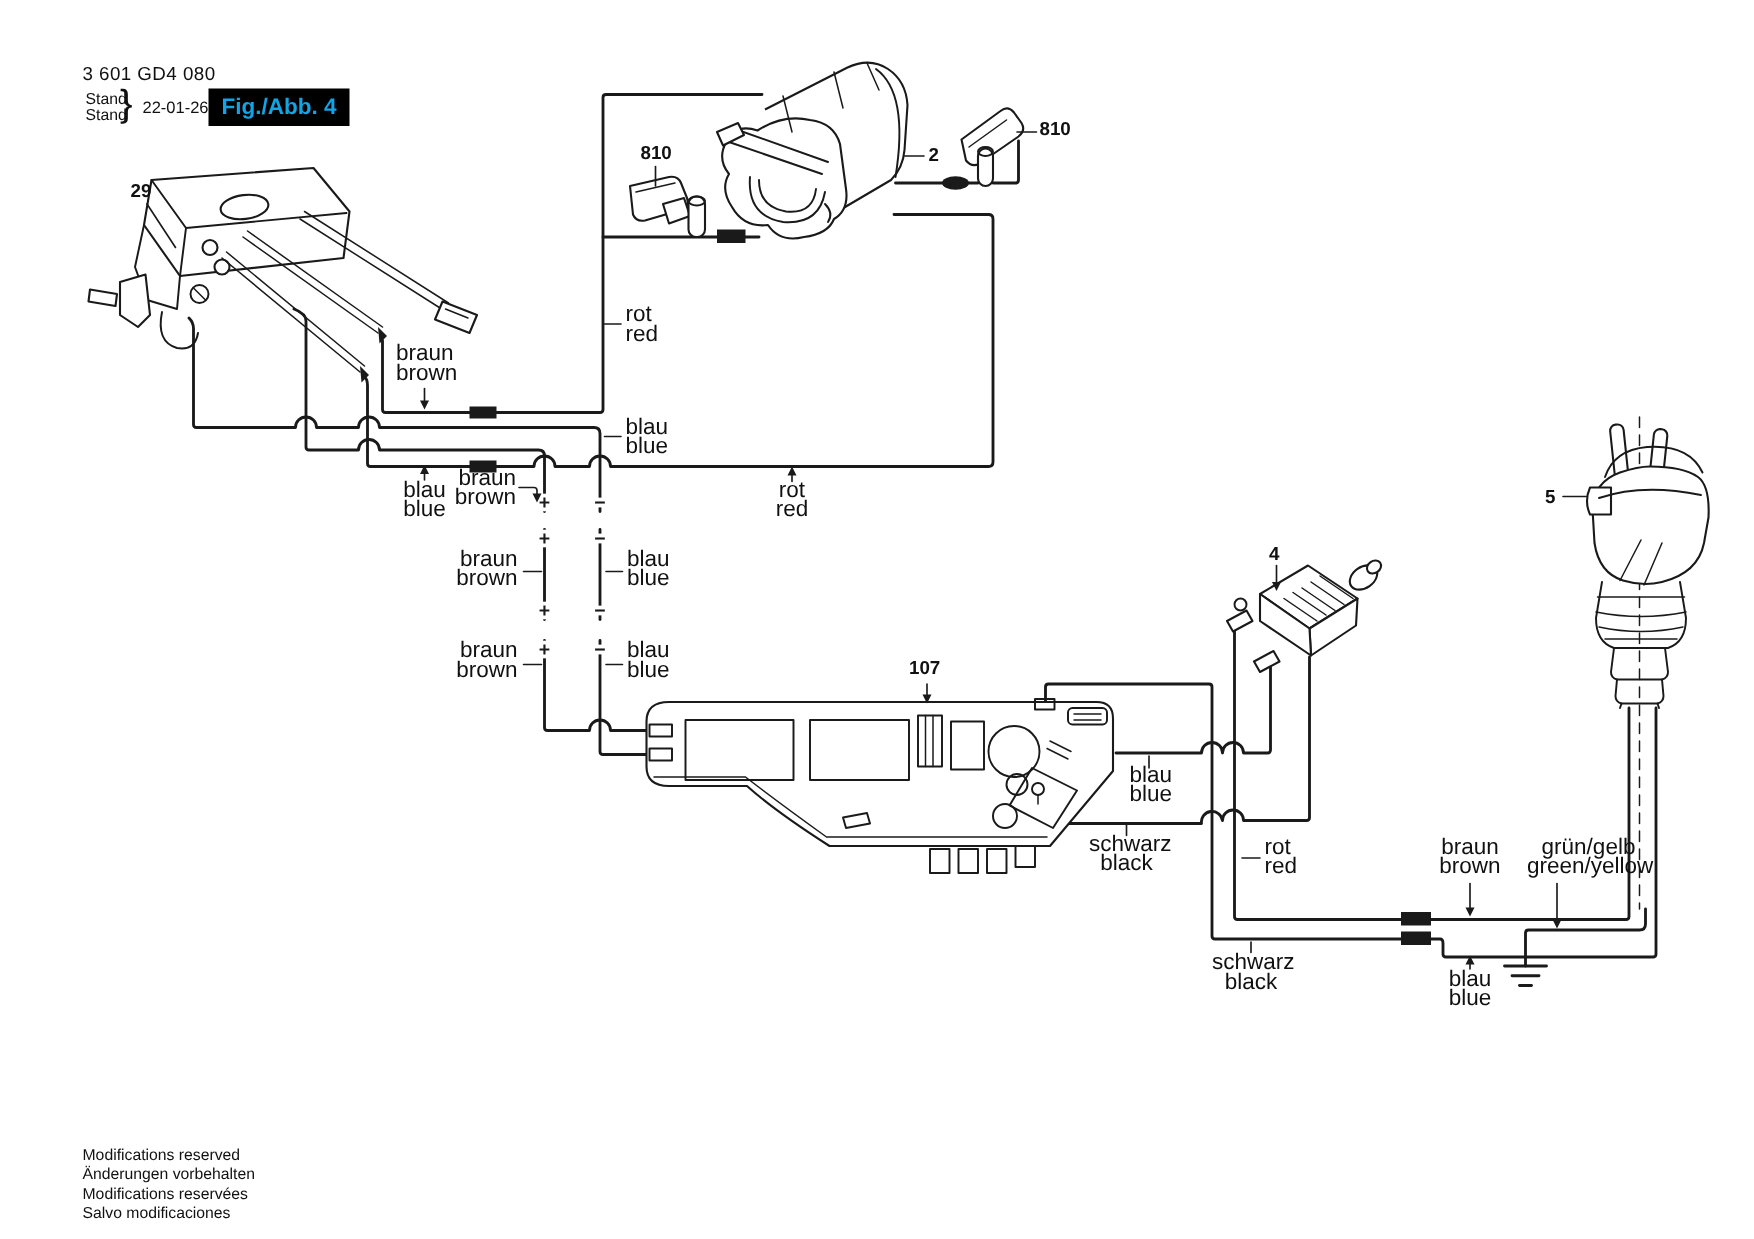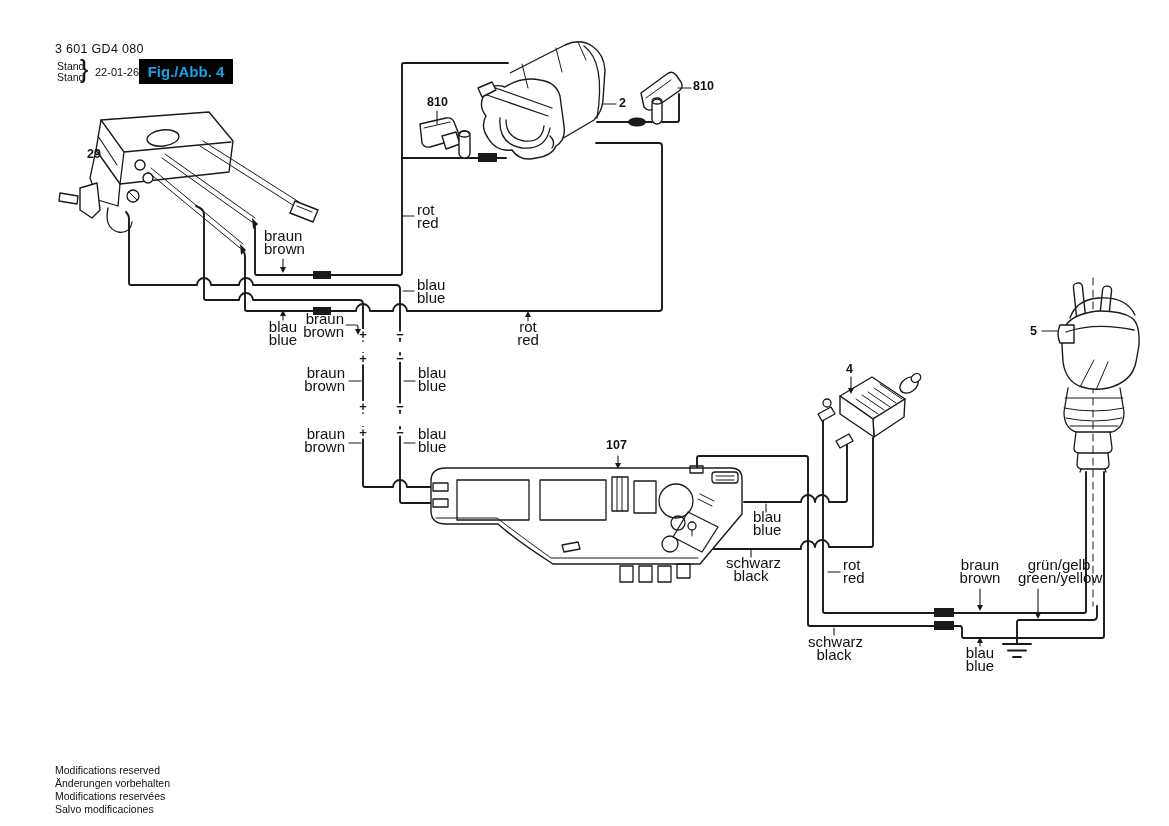--- a/index.html
+++ b/index.html
@@ -239,21 +239,21 @@
     </g>
   </svg>
 
   <div class="hdr-pn">3 601 GD4 080</div>
   <div class="hdr-sm" style="left:57px;top:61px;">Stand</div>
   <div class="hdr-sm" style="left:57px;top:72px;">Stand</div>
   <div class="hdr-brace">}</div>
   <div class="hdr-date">22-01-26</div>
   <div class="badge">Fig./Abb. 4</div>
 
-  <div class="pnum" style="left:87px;top:120px;margin-top:27px;">29</div>
+  <div class="pnum" style="left:87px;top:120px;">29</div>
   <div class="pnum" style="left:427px;top:95px;">810</div>
   <div class="pnum" style="left:619px;top:96px;">2</div>
   <div class="pnum" style="left:693px;top:79px;">810</div>
   <div class="pnum" style="left:846px;top:362px;">4</div>
   <div class="pnum" style="left:606px;top:438px;">107</div>
   <div class="pnum" style="left:1030px;top:324px;">5</div>
 
   <div class="wl" style="left:417px;top:204px;">
     <span>rot</span>
     <span>red</span>

